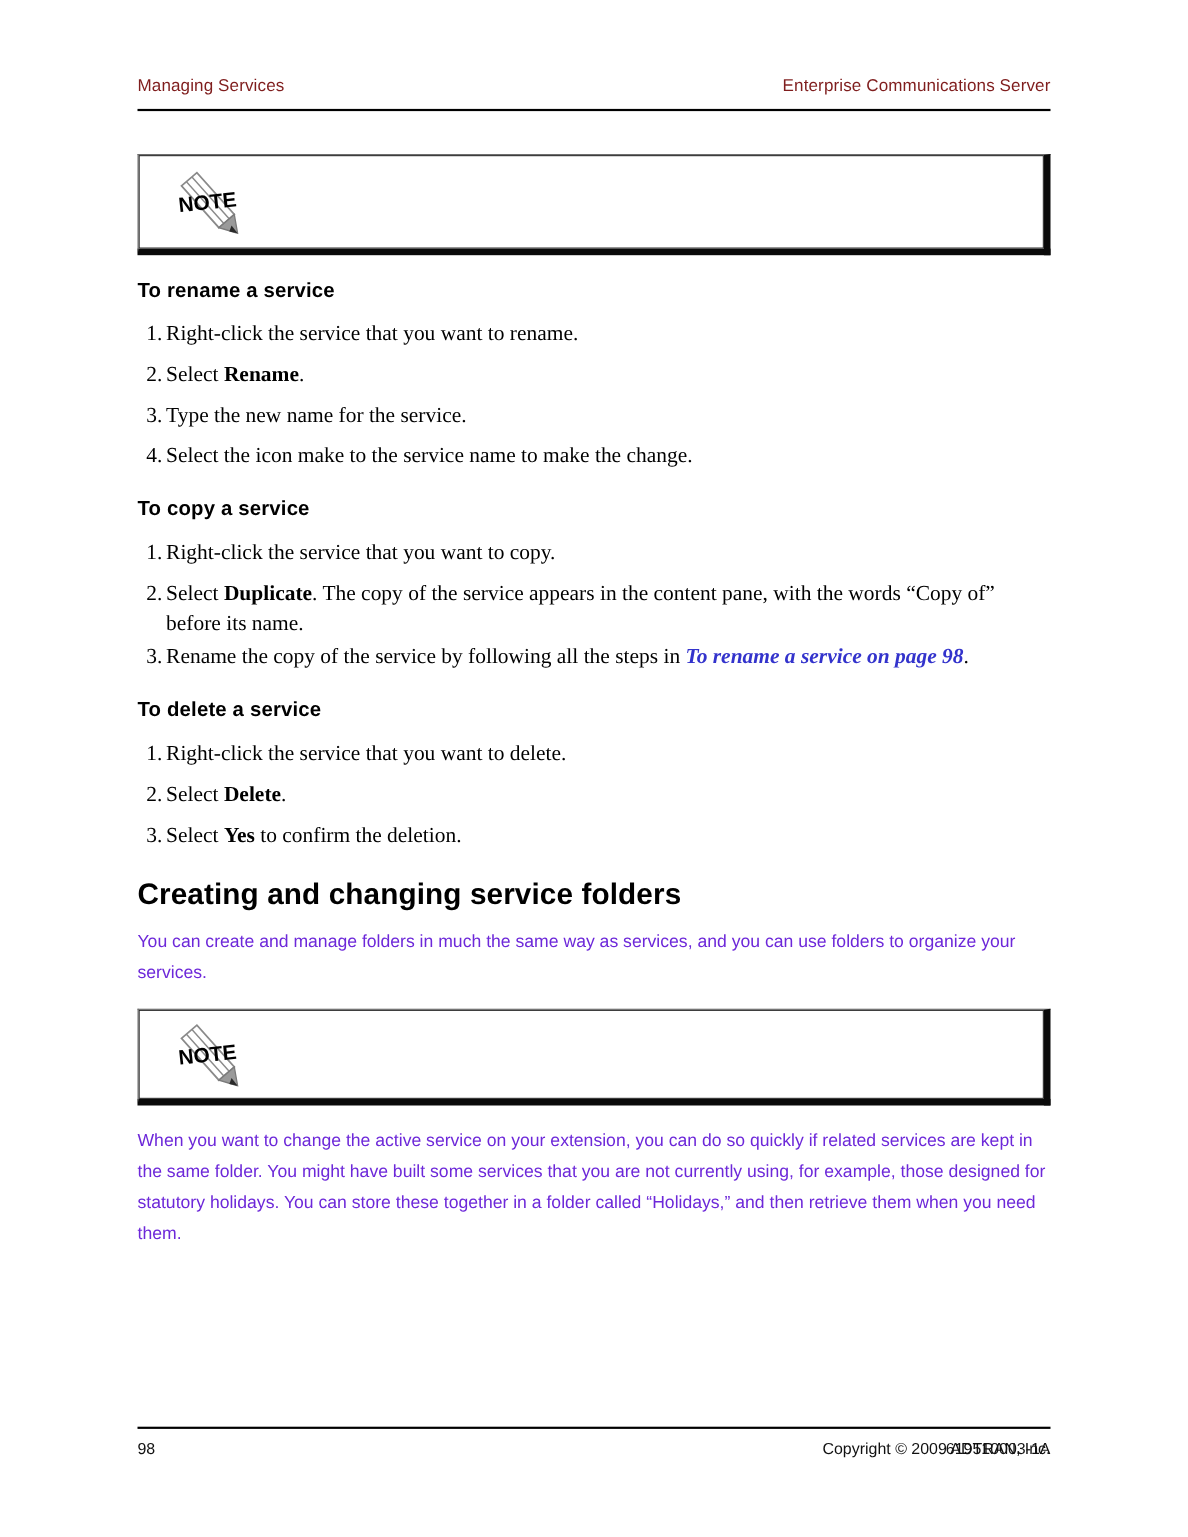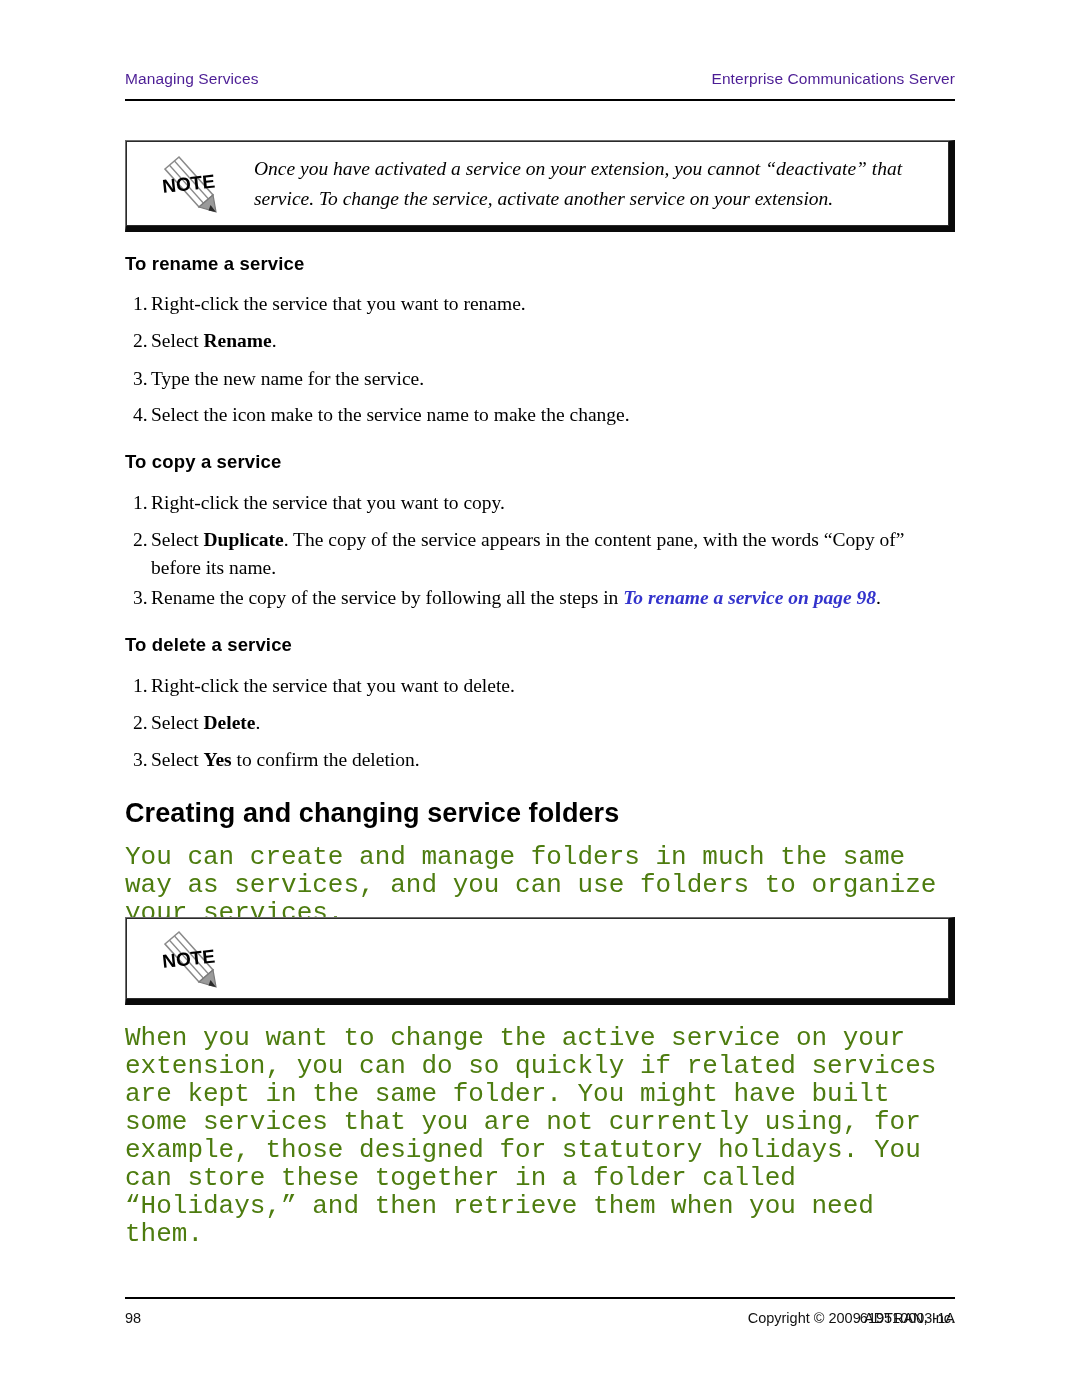--- a/index.html
+++ b/index.html
@@ -28,21 +28,21 @@
     position: absolute;
     left: 125px;
     top: 70px;
     width: 830px;
     display: flex;
     justify-content: space-between;
     align-items: flex-end;
     font-family: "Liberation Sans", sans-serif;
     font-size: 15.5px;
     letter-spacing: 0.1px;
-    color: #4c1d95;
+    color: #7f1d1d;
   }
   .header-rule {
     position: absolute;
     left: 125px;
     top: 99px;
     width: 830px;
     height: 2px;
     background: #000000;
   }
 
@@ -147,24 +147,24 @@
     color: #3333cc;
     font-style: italic;
     font-weight: bold;
   }
 
   
   .body-para {
     position: absolute;
     left: 125px;
     width: 832px;
-    font-family: Liberation Mono, monospace;
-    font-size: 26px;
+    font-family: Liberation Sans, sans-serif;
+    font-size: 16px;
     line-height: 28px;
-    color: #4d7c0f;
+    color: #6d28d9;
     text-align: left;
   }
 
   
   .footer-rule {
     position: absolute;
     left: 125px;
     top: 1297px;
     width: 830px;
     height: 2px;
@@ -201,21 +201,20 @@
         <g>
           <polygon points="6,14 20,2 54,40 40,52" fill="#ffffff" stroke="#8a8a8a" stroke-width="1.6"></polygon>
           <line x1="10.5" y1="10.2" x2="44.5" y2="48.2" stroke="#8a8a8a" stroke-width="1.3"></line>
           <line x1="15.5" y1="6.0" x2="49.5" y2="44.0" stroke="#8a8a8a" stroke-width="1.3"></line>
           <polygon points="40,52 54,40 57,57" fill="#9a9a9a" stroke="#7a7a7a" stroke-width="1.2"></polygon>
           <polygon points="51.5,50 57,57 49.5,55.5" fill="#2a2a2a"></polygon>
         </g>
         <text x="4" y="38" font-family="Liberation Sans, sans-serif" font-size="19" font-weight="bold" fill="#000000" transform="rotate(-6 4 38)">NOTE</text>
       </svg>
     </div>
-    <div class="note-text">Once you have activated a service on your extension, you cannot “deactivate” that service. To change the service, activate another service on your extension.</div>
   </div>
 
   <div class="sub-heading" style="top:253px;text-align:center;">To rename a service</div>
 
   <div class="step" style="top:290px;">
     <span class="num">1.</span>
     <span class="body">Right-click the service that you want to rename.</span>
   </div>
 
   <div class="step" style="top:327px;">

